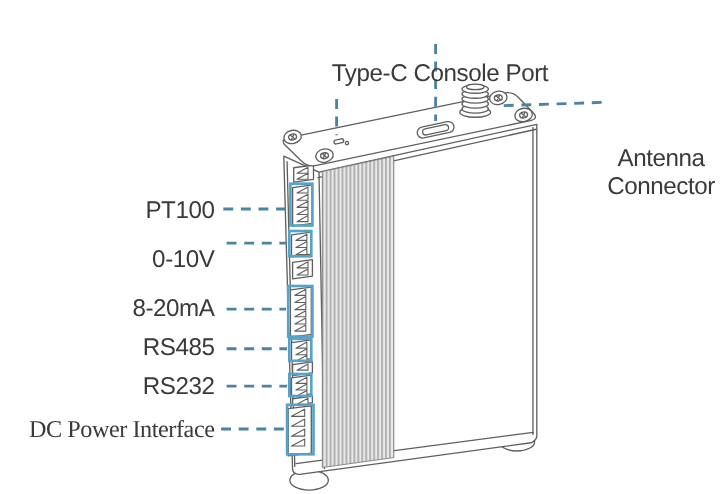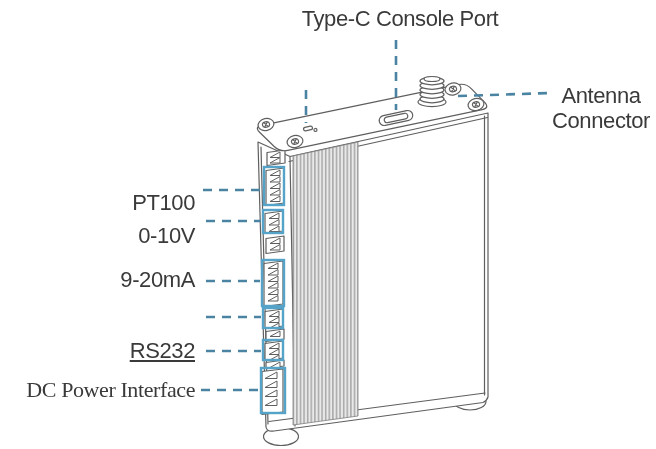--- a/index.html
+++ b/index.html
@@ -20,31 +20,31 @@
   }
   .stage svg { position: absolute; left: 0; top: 0; }
   .lbl {
     position: absolute;
     font-size: 22px;
     line-height: 26px;
     letter-spacing: -0.4px;
     color: var(--text);
     white-space: nowrap;
   }
-  .lbl.center { transform: translateX(-50%); text-align: center; }
+  .lbl.center { transform: translateX(-50%); text-align: center; margin-top: 48px; }
   .lbl.rightcol { right: 461px; text-align: right; }
   .lbl.wrap { white-space: normal; width: 118px; line-height: 25px; }
   #lbl-type-c  { left: 400px; top: 6px; }
   #lbl-led     { left: 306px; top: 61px; }
   #lbl-antenna { left: 601px; top: 83px; }
-  #lbl-pt100   { top: 178px; margin-top: 12px; }
+  #lbl-pt100   { top: 178px; }
   #lbl-0-10v   { top: 223px; }
   #lbl-4-20ma  { top: 267px; }
   #lbl-rs485   { top: 303px; }
-  #lbl-rs232   { top: 338px; text-decoration: underline; }
+  #lbl-rs232   { top: 338px; }
   #lbl-dc      { top: 377px; font-family: Liberation Serif, serif; }
 
   .ln   { fill: none; stroke: var(--art); stroke-width: 1.2; stroke-linejoin: round; stroke-linecap: round; }
   .fw   { fill: #fff; stroke: var(--art); stroke-width: 1.2; stroke-linejoin: round; }
   .tooth{ fill: #fff; stroke: var(--art); stroke-width: 1; stroke-linejoin: round; }
   .hl   { fill: none; stroke: var(--highlight); stroke-width: 2.4; }
   .leader { fill: none; stroke: var(--leader); stroke-width: 2.6; stroke-dasharray: 9 7; }
 </style>
 </head>
 <body>
@@ -182,16 +182,17 @@
       <path class="leader" d="M206,317 L261,317"></path>
       <path class="leader" d="M206,351 L261,351"></path>
       <path class="leader" d="M201,390 L259,390"></path>
     </g>
   </svg>
 
   <div class="lbl center" id="lbl-type-c">Type-C Console Port</div>
   <div class="lbl center wrap" id="lbl-antenna">Antenna Connector</div>
   <div class="lbl rightcol" id="lbl-pt100">PT100</div>
   <div class="lbl rightcol" id="lbl-0-10v">0-10V</div>
-  <div class="lbl rightcol" id="lbl-4-20ma">9-20mA</div>
+  <div class="lbl rightcol" id="lbl-4-20ma">8-20mA</div>
+  <div class="lbl rightcol" id="lbl-rs485">RS485</div>
   <div class="lbl rightcol" id="lbl-rs232">RS232</div>
   <div class="lbl rightcol" id="lbl-dc">DC Power Interface</div>
 </div>
 
 </body></html>

